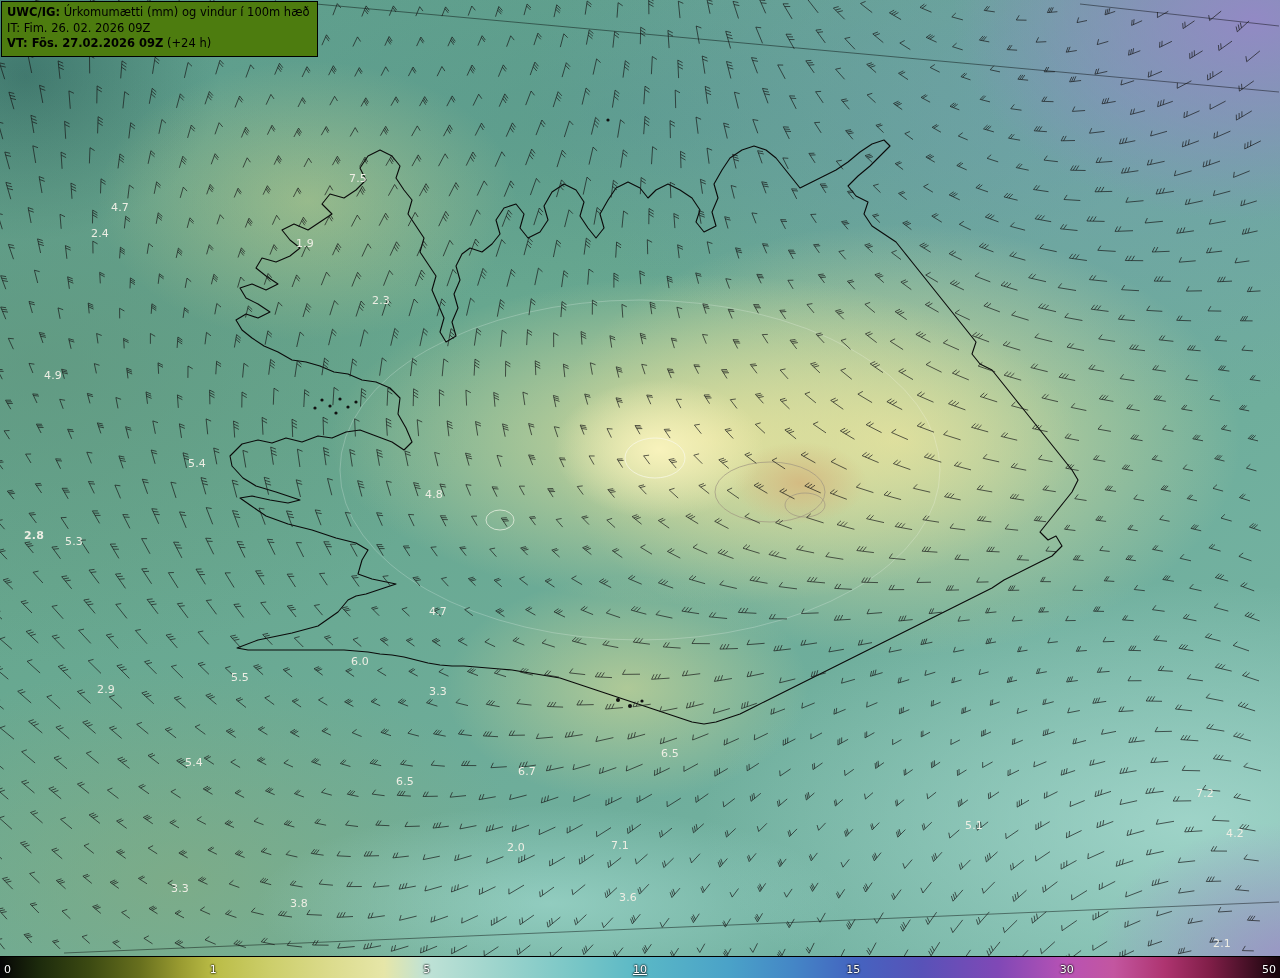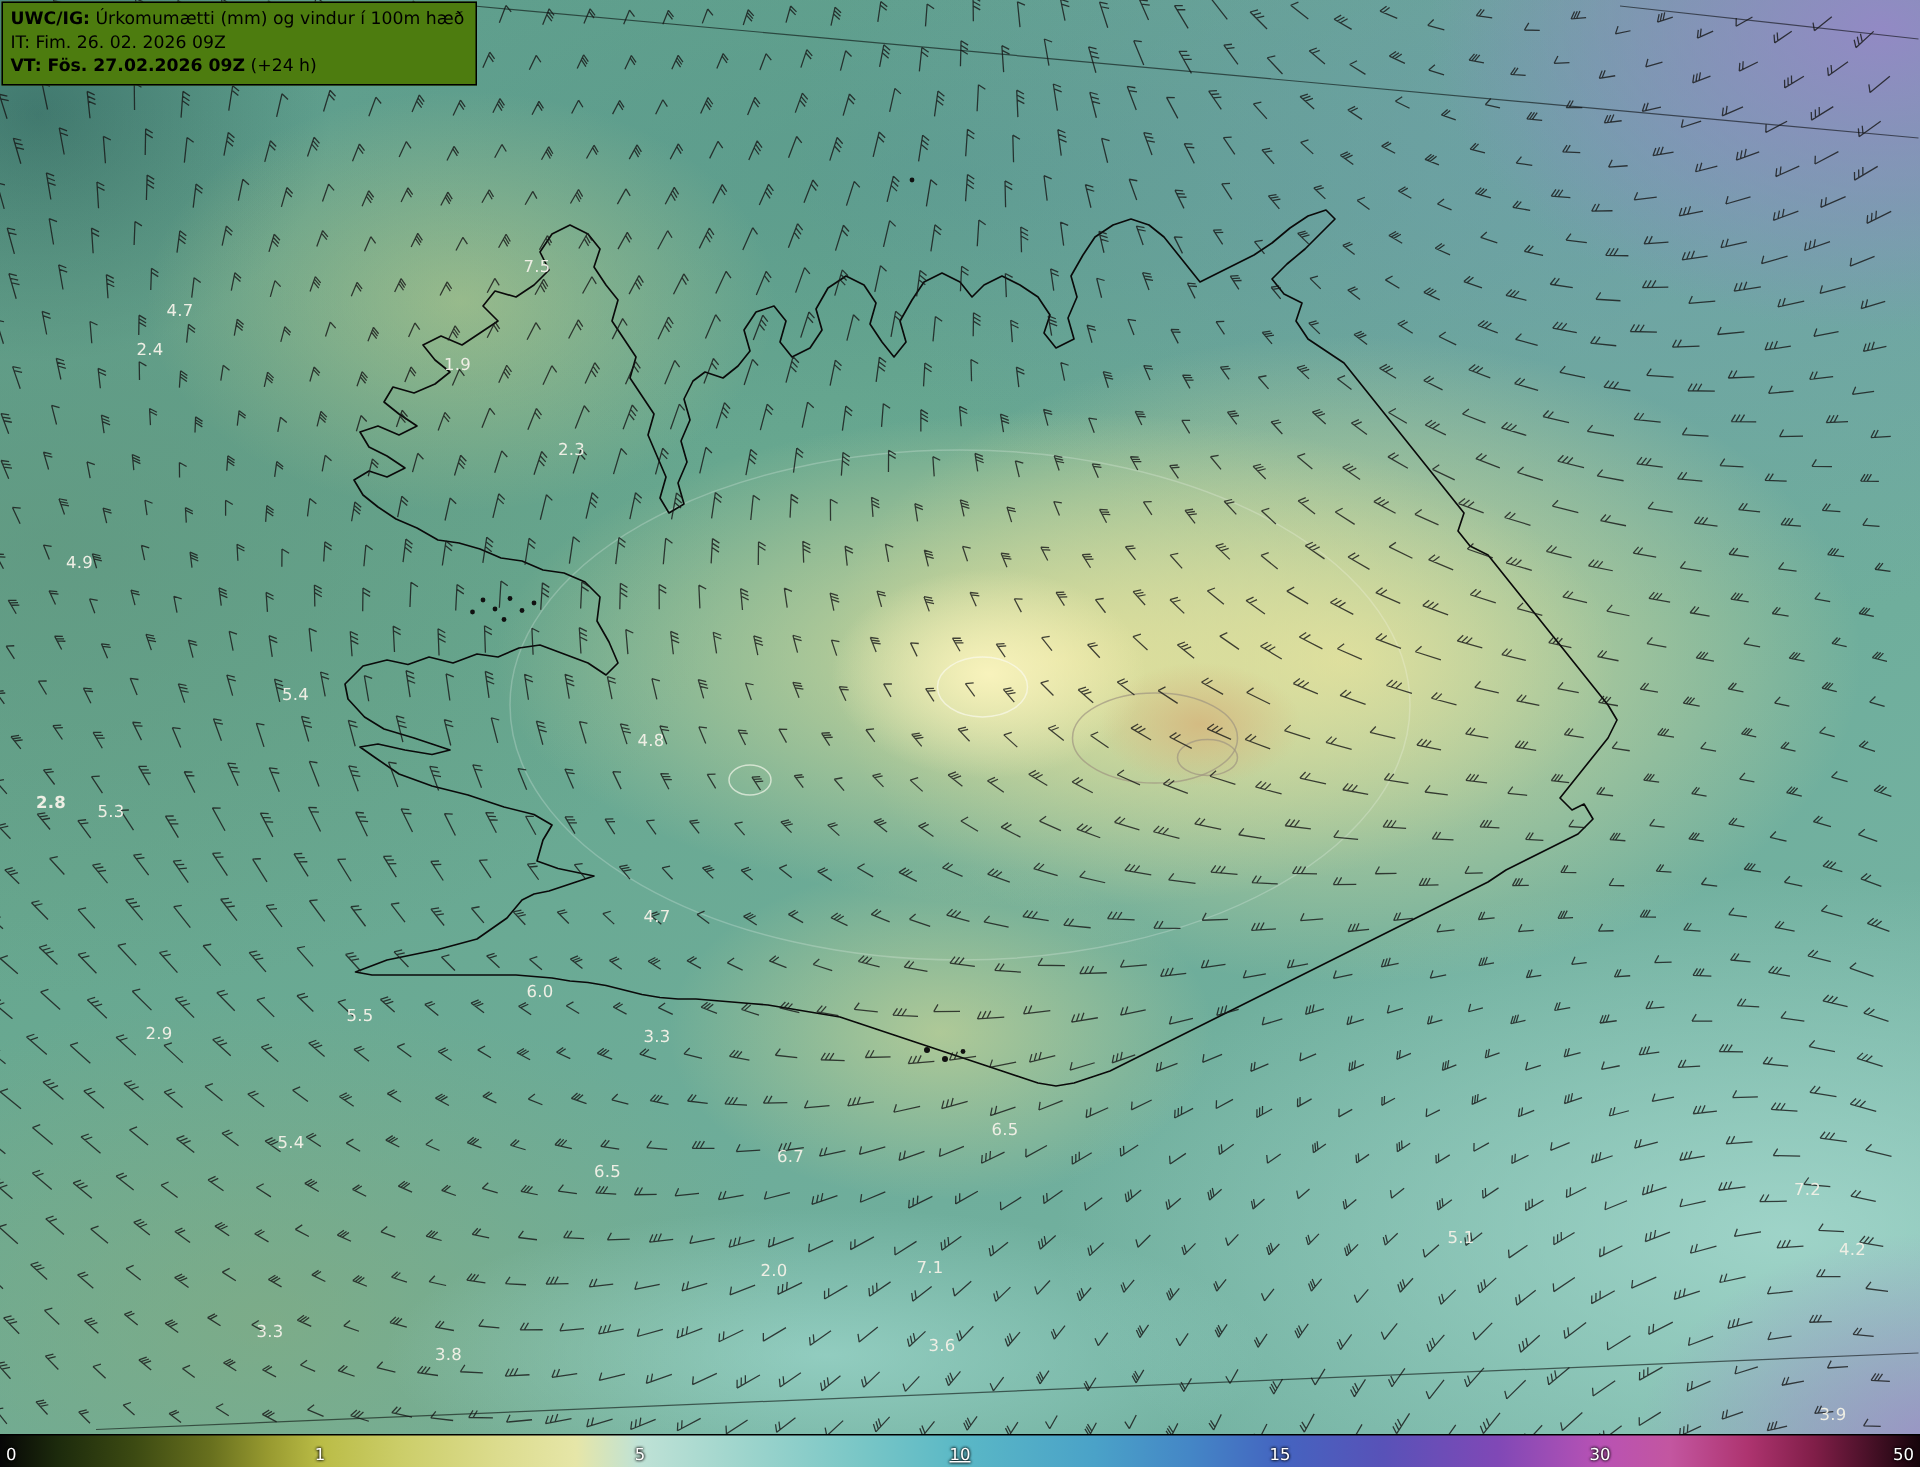--- a/index.html
+++ b/index.html
@@ -138,21 +138,21 @@
         <span class="value-label" style="left: 527px; top: 771px; color: rgb(238, 238, 228);">6.7</span>
         <span class="value-label" style="left: 405px; top: 781px; color: rgb(238, 238, 228);">6.5</span>
         <span class="value-label" style="left: 1205px; top: 793px; color: rgb(238, 238, 228);">7.2</span>
         <span class="value-label" style="left: 974px; top: 825px; color: rgb(238, 238, 228);">5.1</span>
         <span class="value-label" style="left: 1235px; top: 833px; color: rgb(238, 238, 228);">4.2</span>
         <span class="value-label" style="left: 516px; top: 847px; color: rgb(238, 238, 228);">2.0</span>
         <span class="value-label" style="left: 620px; top: 845px; color: rgb(238, 238, 228);">7.1</span>
         <span class="value-label" style="left: 152px; top: 888px; color: rgb(238, 238, 228); margin-left: 28px;">3.3</span>
         <span class="value-label" style="left: 628px; top: 897px; color: rgb(238, 238, 228);">3.6</span>
         <span class="value-label" style="left: 299px; top: 903px; color: rgb(238, 238, 228);">3.8</span>
-        <span class="value-label" style="left: 1222px; top: 943px; color: rgb(238, 238, 228);">3.9</span>
+        <span class="value-label" style="left: 1222px; top: 943px; color: rgb(238, 238, 228);">2.1</span>
       </div>
 
     <div class="title-box">
       <div class="t-line"><b>UWC/IG:</b><span> Úrkomumætti (mm) og vindur í 100m hæð</span></div>
       <div class="t-line">IT: Fim. 26. 02. 2026 09Z</div>
       <div class="t-line"><b>VT: Fös. 27.02.2026 09Z</b><span> (+24 h)</span></div>
     </div>
   </div>
 
   <div class="colorbar">

